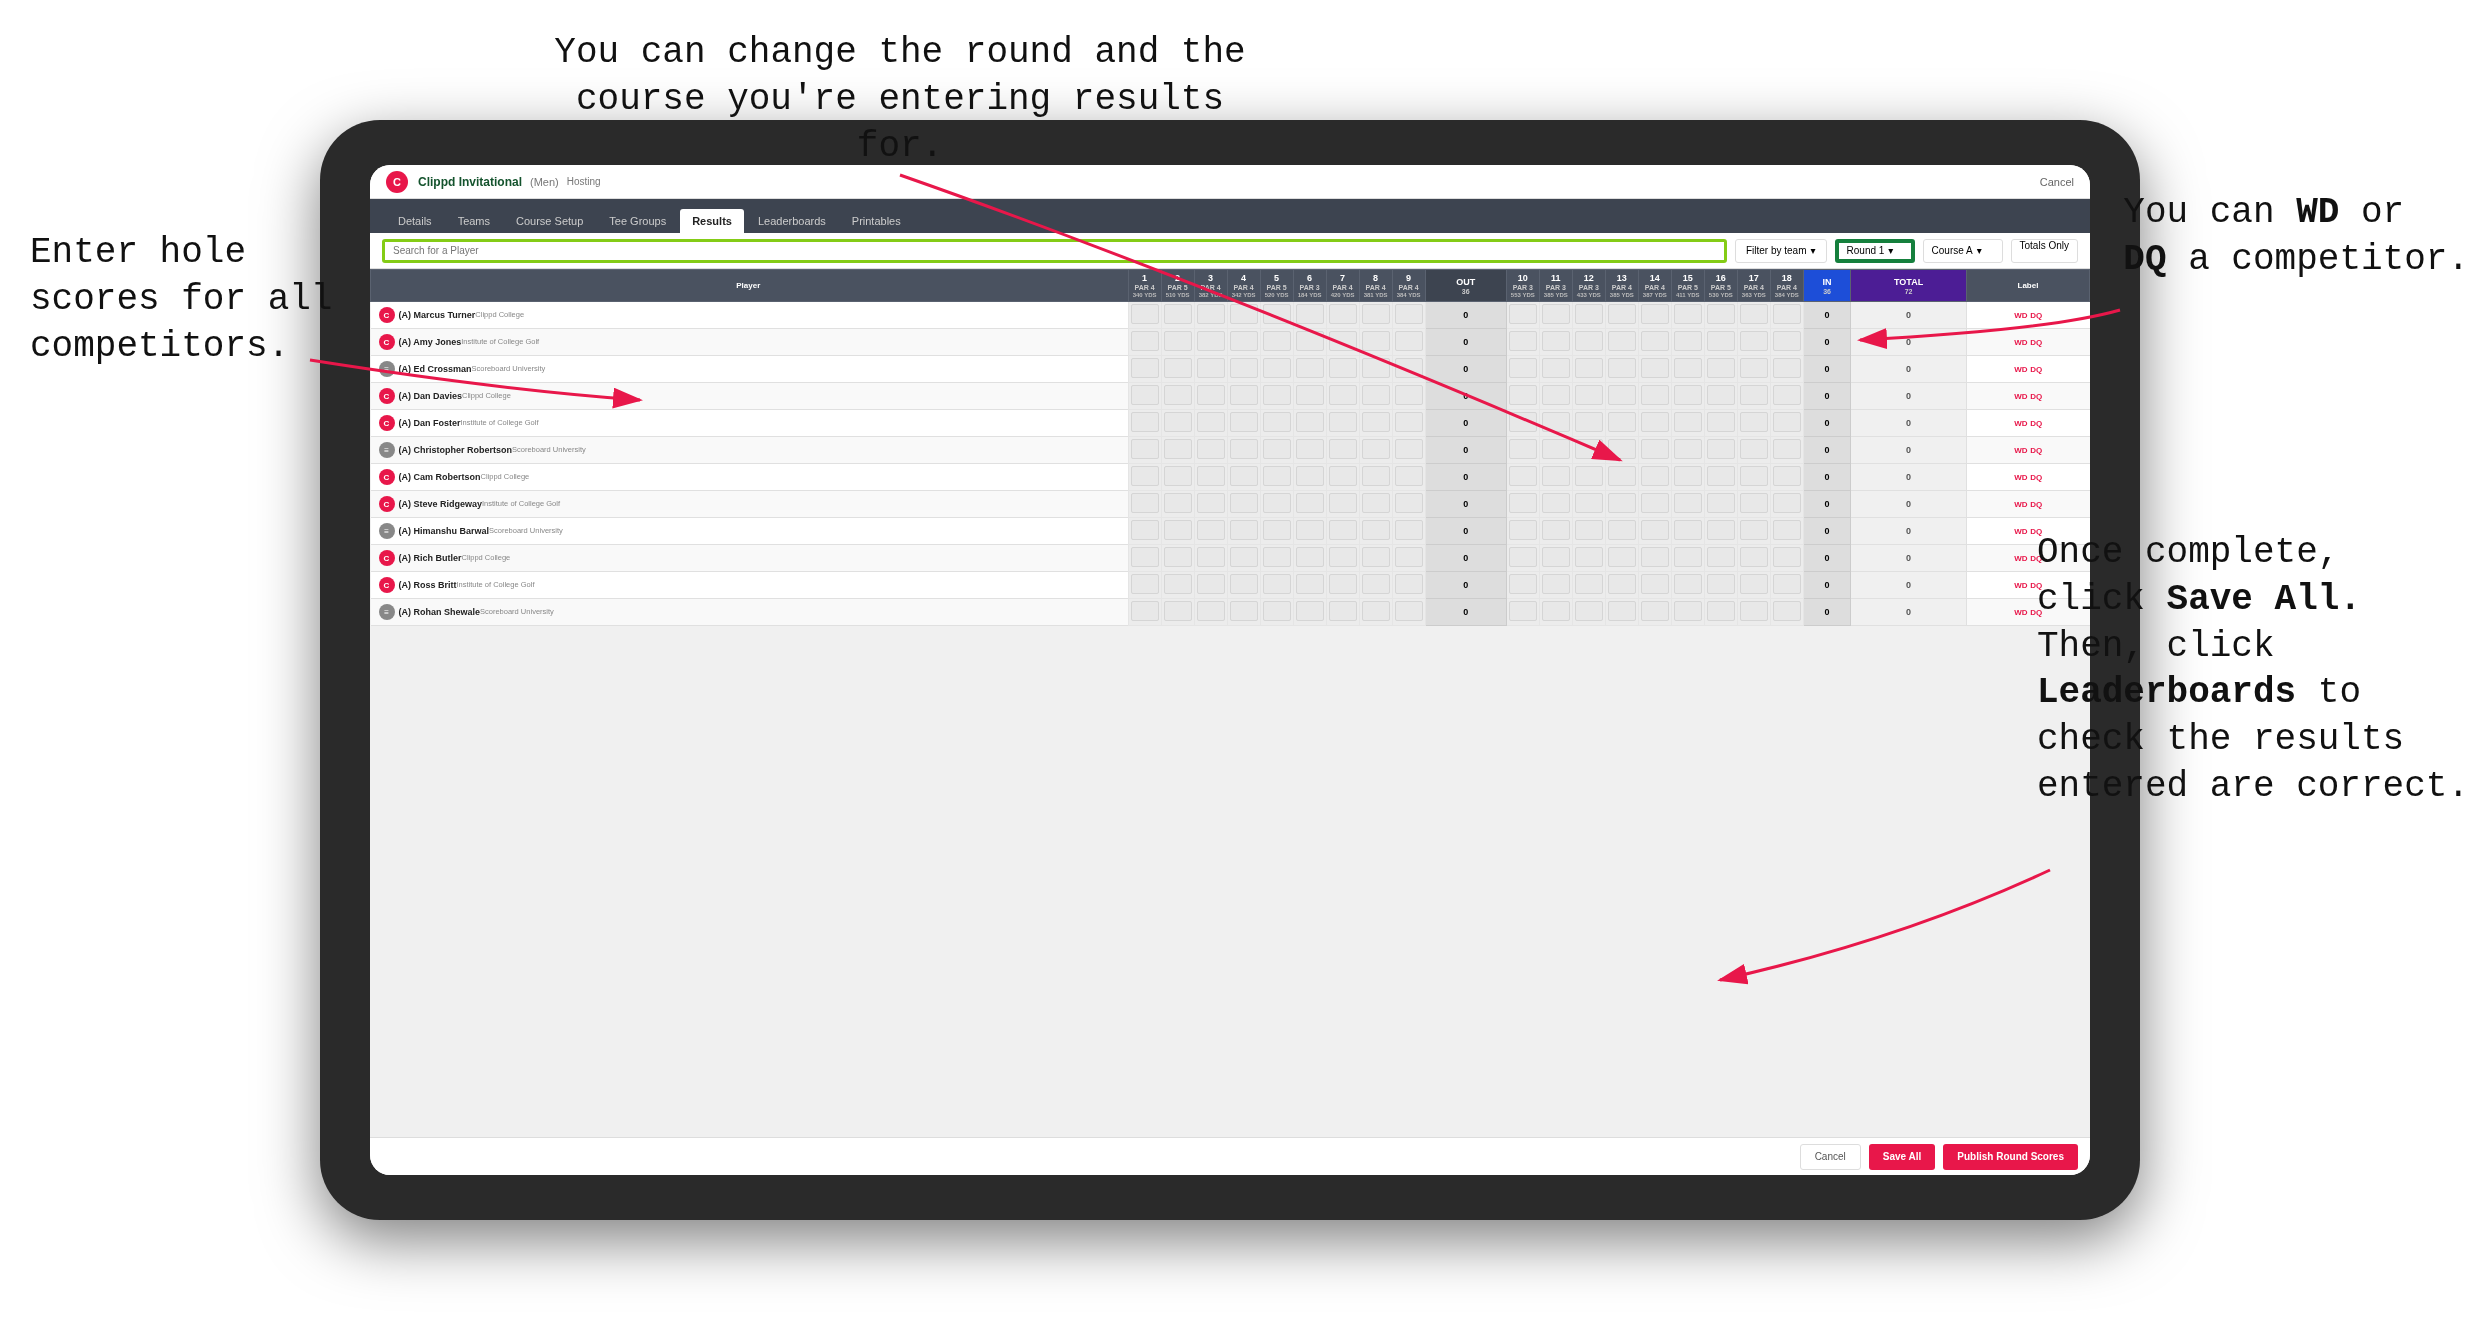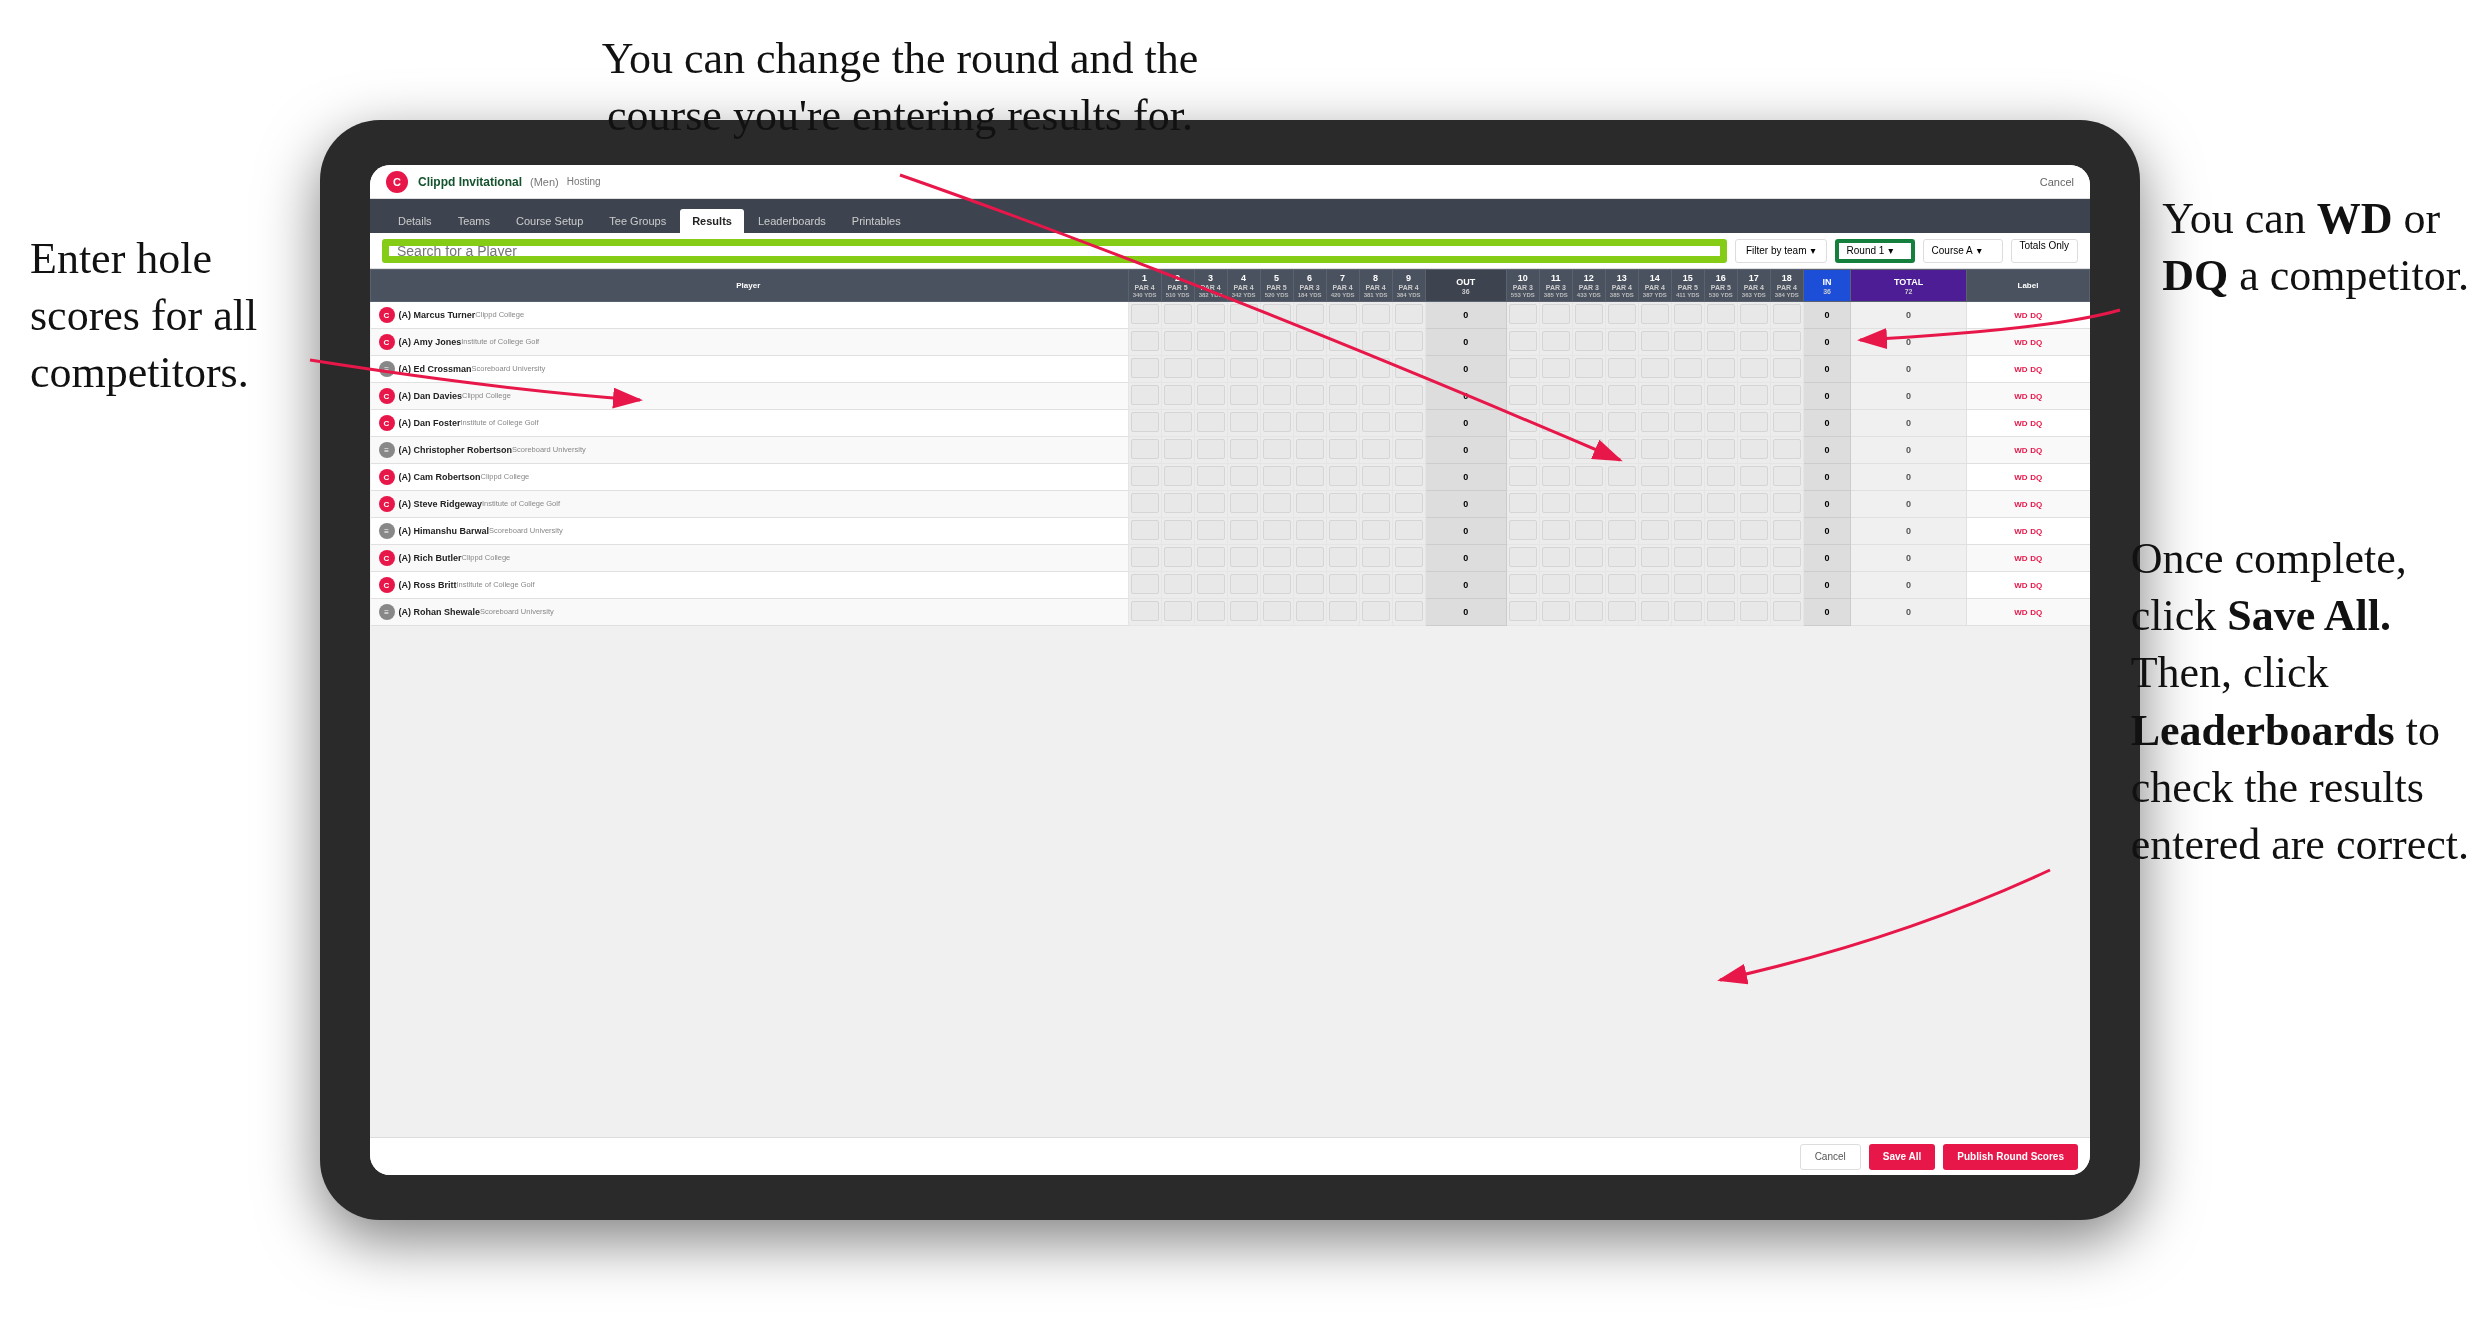--- a/index.html
+++ b/index.html
@@ -8,24 +8,24 @@
       font-family: Arial, Helvetica, sans-serif;
       width: 2489px;
       height: 1339px;
       position: relative;
       overflow: hidden;
     }
 
     
     .annotation {
       position: absolute;
-      font-size: 44px;
+      font-size: 36px;
       color: #111;
       line-height: 1.3;
-      font-family: Liberation Serif, serif;
+      font-family: Liberation Mono, monospace;
     }
 
     .annotation strong {
       font-weight: 900;
     }
 
     
     .tablet-frame {
       position: absolute;
       left: 320px;
@@ -176,24 +176,24 @@
       display: flex;
       align-items: center;
       padding: 0 12px;
       gap: 8px;
       border-bottom: 1px solid #ddd;
     }
 
     .search-input {
       flex: 1;
       height: 24px;
-      border: 7px solid #84cc16;
+      border: 3px solid #84cc16;
       border-radius: 3px;
       padding: 0 8px;
-      font-size: 14px;
+      font-size: 10px;
       color: #999;
     }
 
     .filter-team-btn {
       height: 24px;
       border: 1px solid #ddd;
       border-radius: 3px;
       padding: 0 10px;
       font-size: 10px;
       background: #fff;

